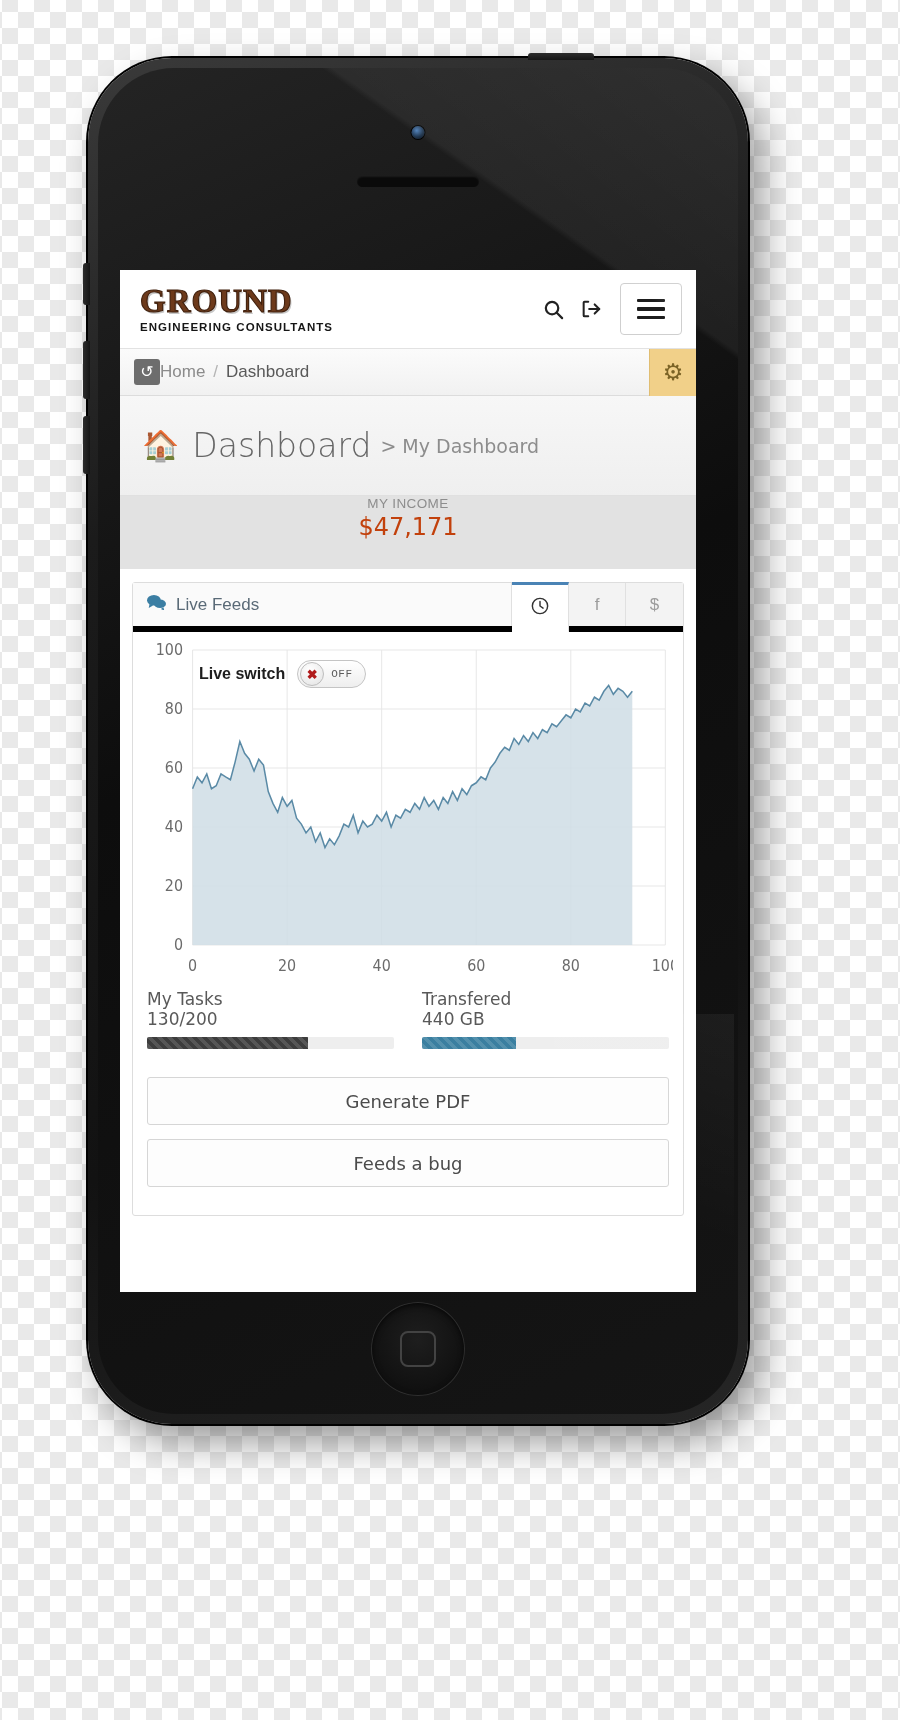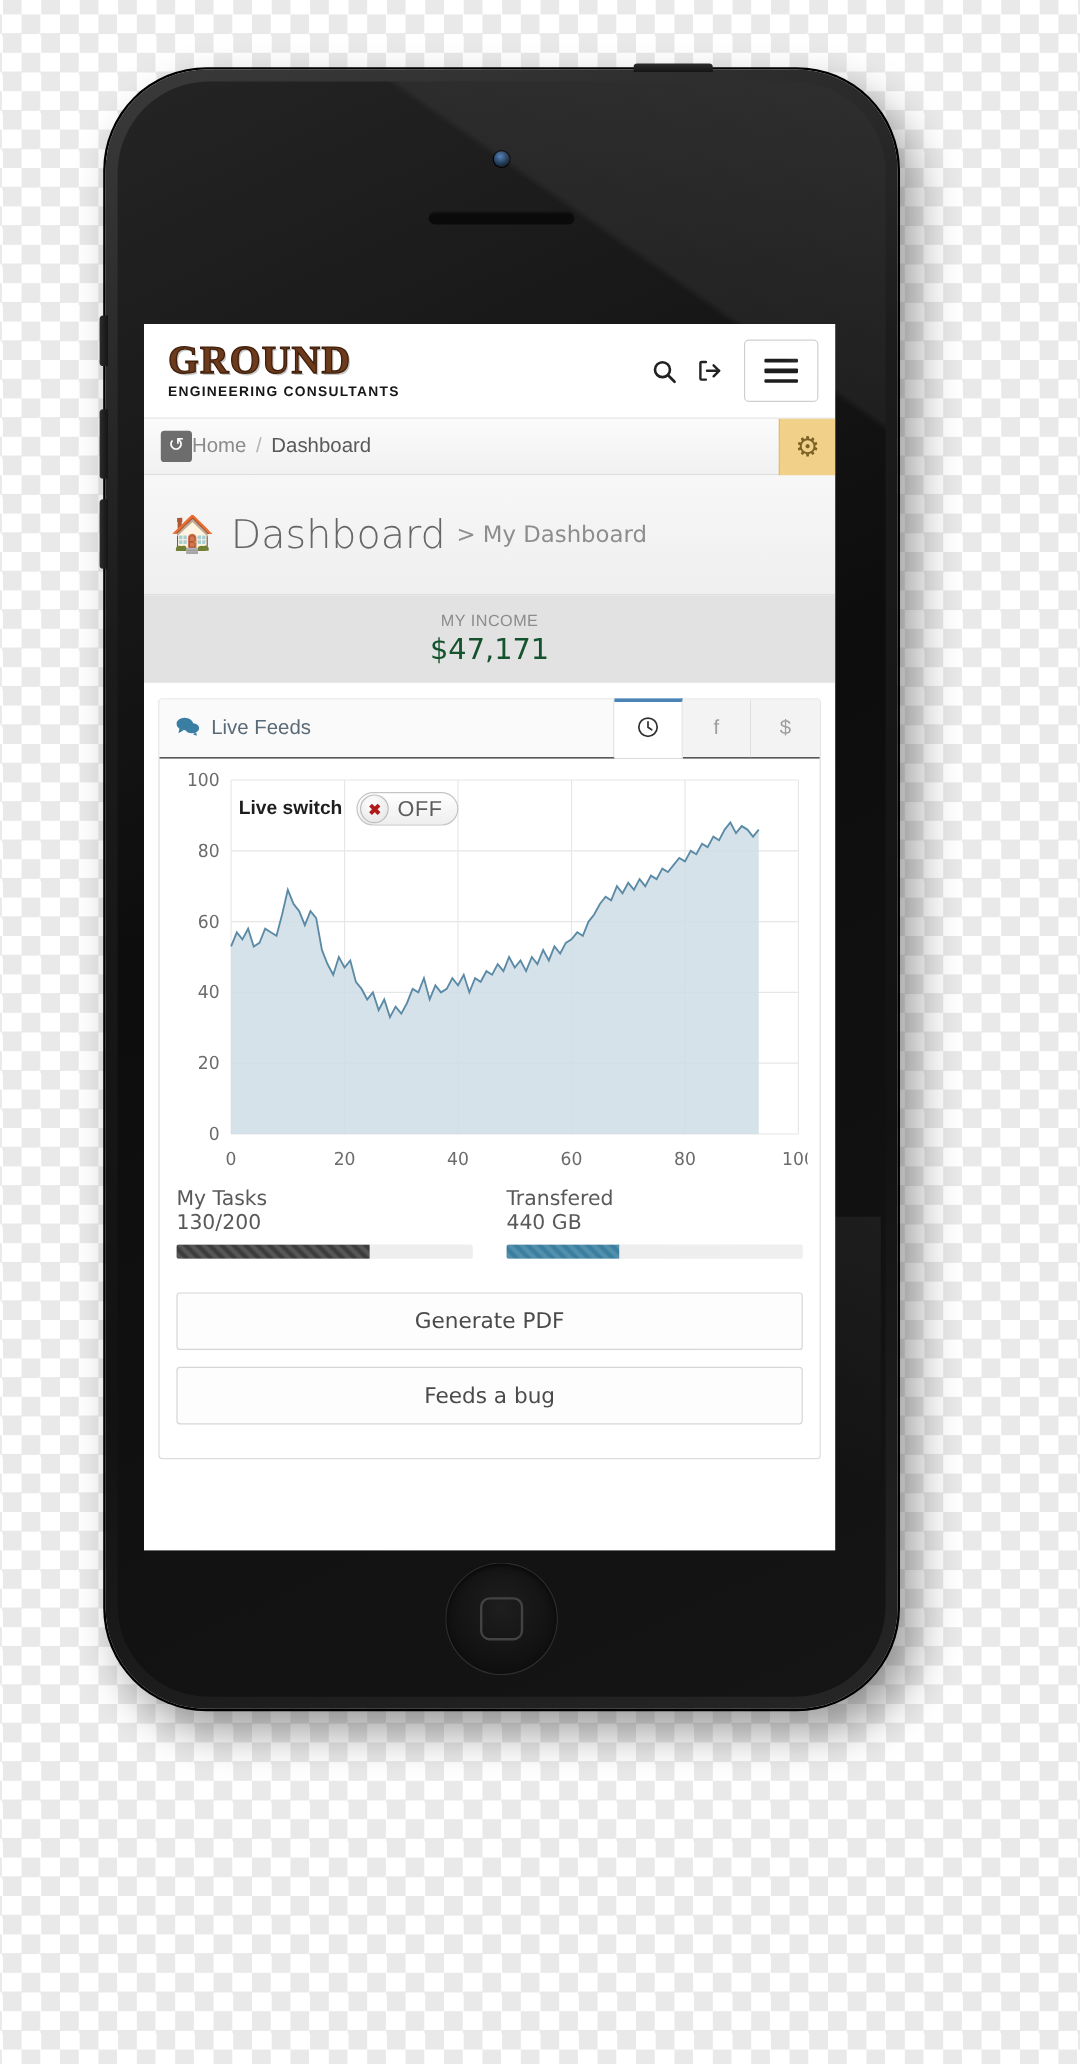--- a/index.html
+++ b/index.html
@@ -206,60 +206,59 @@
   #page-subtitle {
     font-size: 19px; color: #8d8d8d; margin-left: 9px;
     font-family: "DejaVu Sans", sans-serif;
   }
 
   
   #stats-strip {
     height: 73px;
     background: #e2e2e2;
     display: flex;
-    align-items: center;
     justify-content: center;
   }
   .stat-cell {
     text-align: center;
     padding: 0 22px;
     position: relative;
   }
   .stat-cell + .stat-cell::before {
     content: "";
     position: absolute; left: 0; top: 11px;
     width: 1px; height: 40px; background: #cfcfcf;
   }
   .stat-label {
     font-size: 13.5px; letter-spacing: 0.4px;
     color: #8d8d8d; margin-bottom: 2px;
   }
   .stat-value {
-    font-size: 24px; color: #14532d; font-weight: 400;
+    font-size: 24px; color: #c2410c; font-weight: 400;
     display: flex; align-items: center; justify-content: center; gap: 6px;
     font-family: "DejaVu Sans", sans-serif;
   }
   .stat-value .ic { font-size: 19px; }
   #stat-value-traffic { color: #7d6b82; }
   #stat-value-traffic .ic { color: #6b4f72; }
   #stat-value-orders { color: #6f7f70; }
   #stat-value-orders .ic { color: #4e6b37; }
 
   
   #panel {
     margin: 13px 12px 0 12px;
     border: 1px solid #ddd;
     border-radius: 3px;
     background: #fff;
   }
   #tabbar {
     display: flex;
     height: 49px;
     background: #f6f6f6;
-    border-bottom: 1px solid #000000;
+    border-bottom: 6px solid #000000;
   }
   #tab-live-feeds {
     flex: 1;
     display: flex; align-items: center;
     padding-left: 14px;
     gap: 10px;
     border-right: 1px solid #e0e0e0;
     background: #fafafa;
   }
   #live-feeds-icon { color: #3b7ea3; font-size: 17px; }
@@ -299,21 +298,21 @@
     padding: 0 12px 0 2px;
   }
   #live-switch-knob {
     width: 24px; height: 24px; border-radius: 50%;
     background: radial-gradient(circle at 40% 30%, #fff, #e2e2e2);
     border: 1px solid #bdbdbd;
     display:flex; align-items:center; justify-content:center;
     color: #b01b1b; font-size: 13px; font-weight: bold;
     margin-right: 7px;
   }
-  #live-switch-state { font-size: 18px; color: #5c5c5c; letter-spacing: 0.5px; }
+  #live-switch-state { font-size: 11px; color: #5c5c5c; letter-spacing: 0.5px; font-family: Liberation Mono, monospace; }
 
   
   #progress-section { padding: 4px 14px 10px 14px; }
   .progress-row { display: flex; gap: 28px; margin-bottom: 14px; }
   .progress-item { flex: 1; }
   .progress-head {
     display: flex; justify-content: space-between;
     font-size: 17px; color: #595959; margin-bottom: 8px;
     font-family: "DejaVu Sans", sans-serif;
     flex-direction: column;

